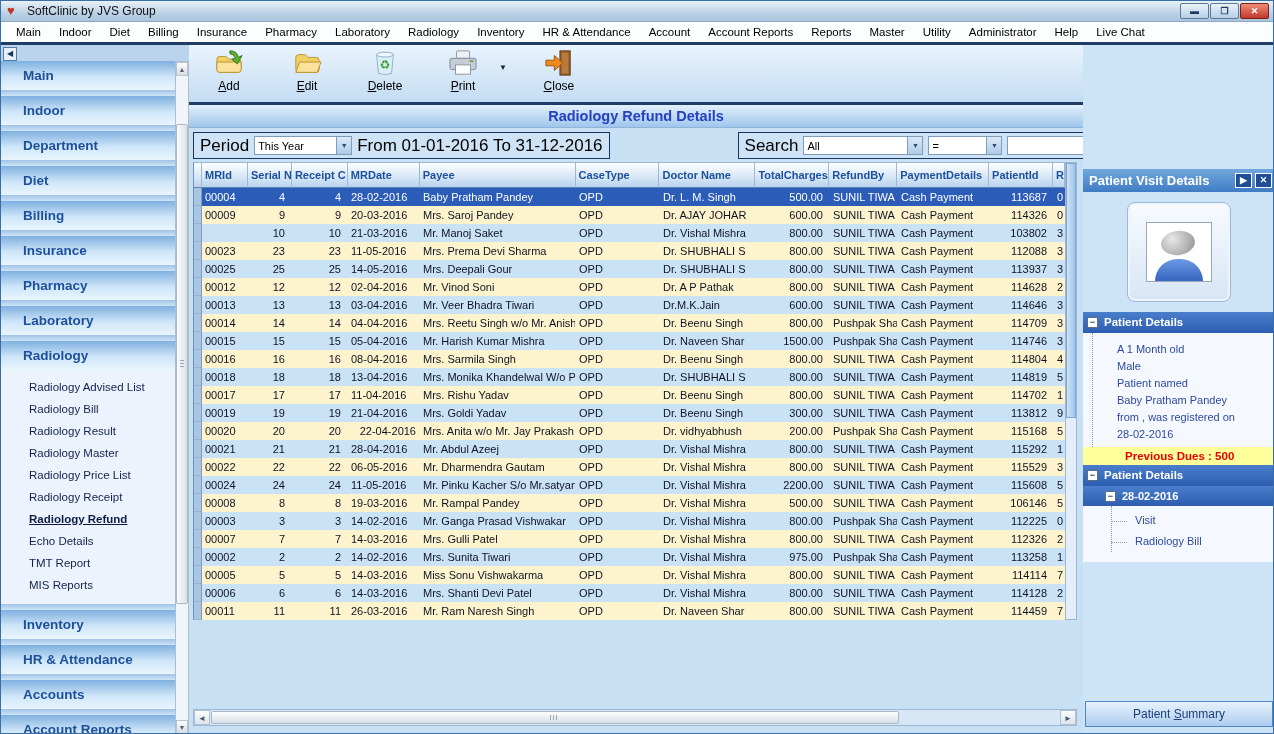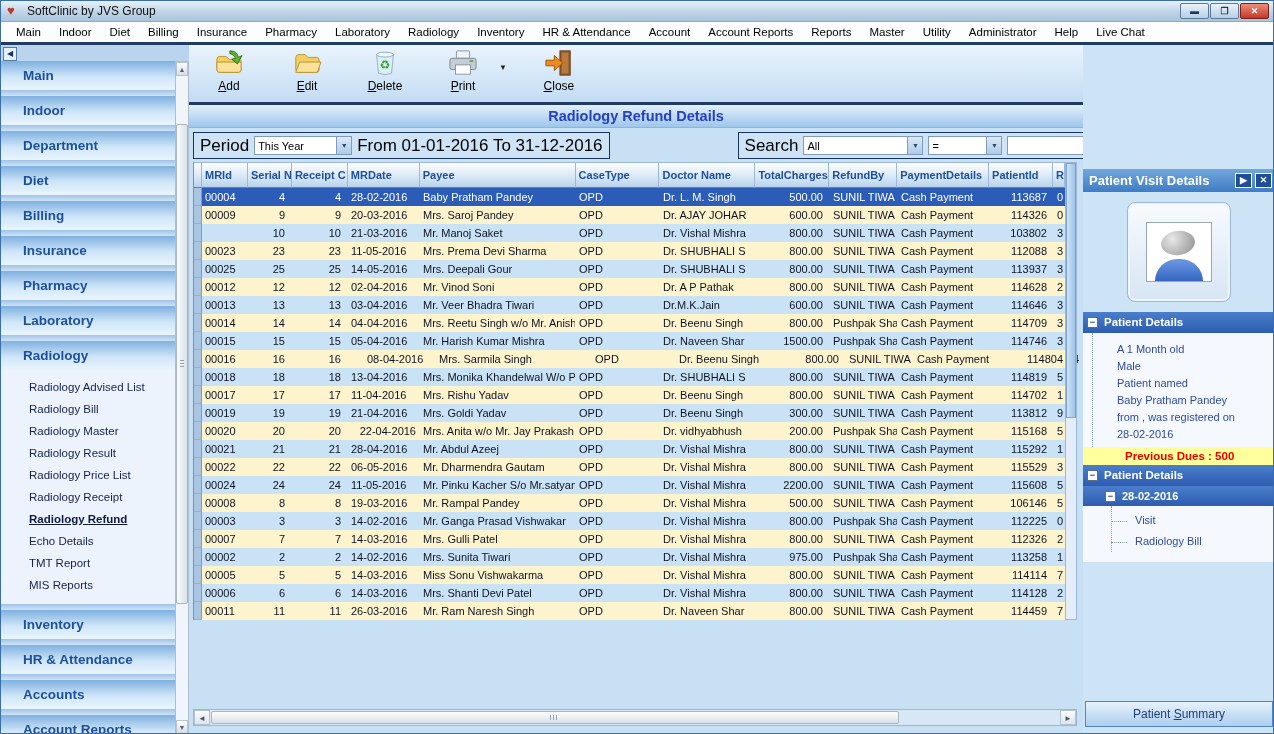--- a/index.html
+++ b/index.html
@@ -154,22 +154,22 @@
         <div class="side-sec">Insurance</div>
         <div class="side-sep"></div>
         <div class="side-sec">Pharmacy</div>
         <div class="side-sep"></div>
         <div class="side-sec">Laboratory</div>
         <div class="side-sep"></div>
         <div class="side-sec">Radiology</div>
         <div class="side-sub">
           <div class="sub-item">Radiology Advised List</div>
           <div class="sub-item">Radiology Bill</div>
+          <div class="sub-item">Radiology Result</div>
           <div class="sub-item">Radiology Master</div>
-          <div class="sub-item">Radiology Result</div>
           <div class="sub-item">Radiology Price List</div>
           <div class="sub-item">Radiology Receipt</div>
           <div class="sub-item active">Radiology Refund</div>
           <div class="sub-item">Echo Details</div>
           <div class="sub-item">TMT Report</div>
           <div class="sub-item">MIS Reports</div>
         </div>
         <div class="side-sep"></div>
         <div class="side-sec">Inventory</div>
         <div class="side-sep"></div>
@@ -414,21 +414,21 @@
               <div class="t-cell" style="width: 68px;">Pushpak Sha</div>
               <div class="t-cell" style="width: 92px;">Cash Payment</div>
               <div class="t-cell r" style="width: 64px;">114746</div>
               <div class="t-cell" style="width: 12px;">3</div>
             </div>
             <div class="t-row odd">
               <div class="t-sel"></div>
               <div class="t-cell" style="width: 46px;">00016</div>
               <div class="t-cell r" style="width: 44px;">16</div>
               <div class="t-cell r" style="width: 56px;">16</div>
-              <div class="t-cell" style="width: 72px; margin-left: 16px;">08-04-2016</div>
+              <div class="t-cell" style="width: 72px;">08-04-2016</div>
               <div class="t-cell" style="width: 156px;">Mrs. Sarmila Singh</div>
               <div class="t-cell" style="width: 84px;">OPD</div>
               <div class="t-cell" style="width: 96px;">Dr. Beenu Singh</div>
               <div class="t-cell r" style="width: 74px;">800.00</div>
               <div class="t-cell" style="width: 68px;">SUNIL TIWA</div>
               <div class="t-cell" style="width: 92px;">Cash Payment</div>
               <div class="t-cell r" style="width: 64px;">114804</div>
               <div class="t-cell" style="width: 12px;">4</div>
             </div>
             <div class="t-row even">

